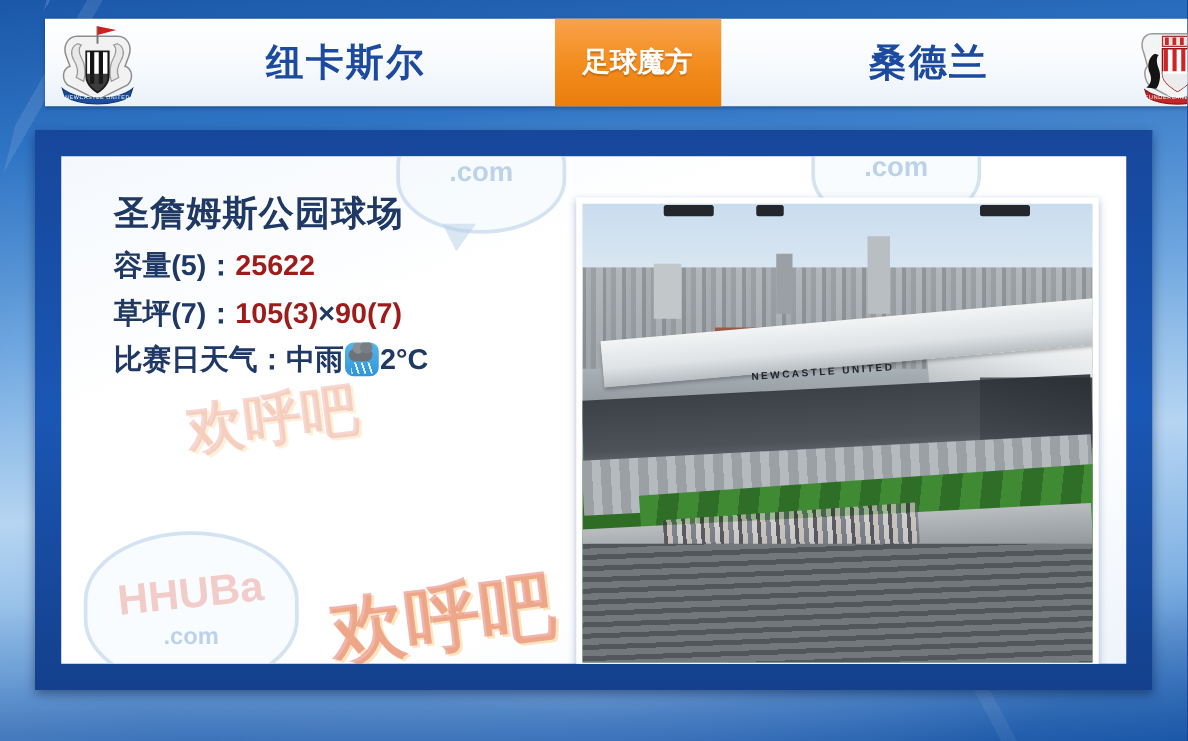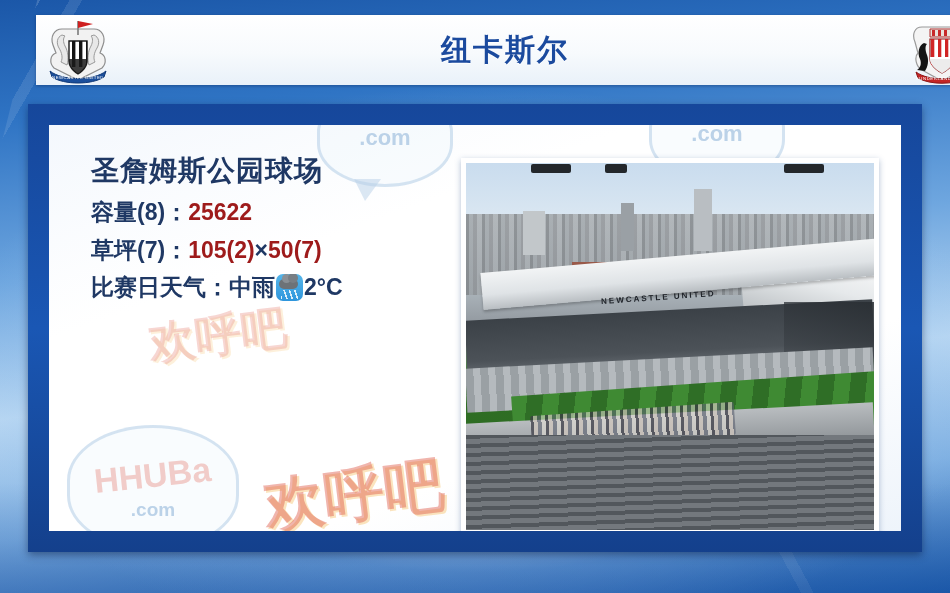--- a/index.html
+++ b/index.html
@@ -218,21 +218,25 @@
           <rect x="50" y="26" width="1.2" height="22" fill="#141414"></rect>
           <path d="M33 46 C33 54 42 59 42 59 C42 59 51 54 51 46 L51 44 L33 44 Z" fill="#1a1a1a" opacity=".85"></path>
           <path d="M14 56 C26 66 58 66 70 56 L68 62 C56 70 28 70 16 62 Z" fill="#1b4f9c" stroke="#123a78" stroke-width="1"></path>
           <text x="42" y="64" font-size="4.3" fill="#ffffff" text-anchor="middle" font-family="Liberation Sans, sans-serif" letter-spacing="0.5">NEWCASTLE UNITED</text>
         </g>
       </svg>
     </div>
 
     <div class="team-name left">纽卡斯尔</div>
 
-
+    <div class="brand">
+      <span class="brand-text">足球魔方</span>
+    </div>
+
+    <div class="team-name right">桑德兰</div>
 
     <div class="crest">
       <svg viewBox="0 0 84 70" width="84" height="70" aria-hidden="true">
         <g>
           <path d="M22 12 C14 12 12 20 15 27 L18 38 C14 42 16 52 22 55 L42 66 L62 55 C68 52 70 42 66 38 L69 27 C72 20 70 12 62 12 Z" fill="#f4f4f4" stroke="#9a9a9a" stroke-width="1.2"></path>
           <path d="M30 14 L54 14 L54 22 L30 22 Z" fill="#e8e2dc" stroke="#b03030" stroke-width="1"></path>
           <rect x="32" y="15" width="3" height="6" fill="#c82a2a"></rect>
           <rect x="38" y="15" width="3" height="6" fill="#c82a2a"></rect>
           <rect x="44" y="15" width="3" height="6" fill="#c82a2a"></rect>
           <rect x="50" y="15" width="3" height="6" fill="#c82a2a"></rect>
@@ -268,25 +272,25 @@
       </div>
       <div class="wm wm-hh-cn" style="left:215px;top:330px;font-size:60px;">欢呼吧</div>
       <div class="wm wm-hh-cn" style="left:100px;top:180px;font-size:46px;opacity:.55;">欢呼吧</div>
 
       <div class="info">
 
         <h1 class="stadium-title">圣詹姆斯公园球场</h1>
 
 
         <div class="row">
-          <span>容量(8)：</span><span class="val-red">25622</span>
+          <span>容量(5)：</span><span class="val-red">25622</span>
         </div>
 
         <div class="row">
-          <span>草坪(7)：</span><span class="val-red">105(2)</span><span class="val-navy">×</span><span class="val-red">50(7)</span>
+          <span>草坪(7)：</span><span class="val-red">105(3)</span><span class="val-navy">×</span><span class="val-red">90(7)</span>
         </div>
 
 
         <div class="row">
           <span>比赛日天气：</span><span>中雨</span><span class="wicon"><span class="cloud"></span><span class="rain"></span></span><span>2°C</span>
         </div>
 
       </div>
 
       <div class="photo-frame">

